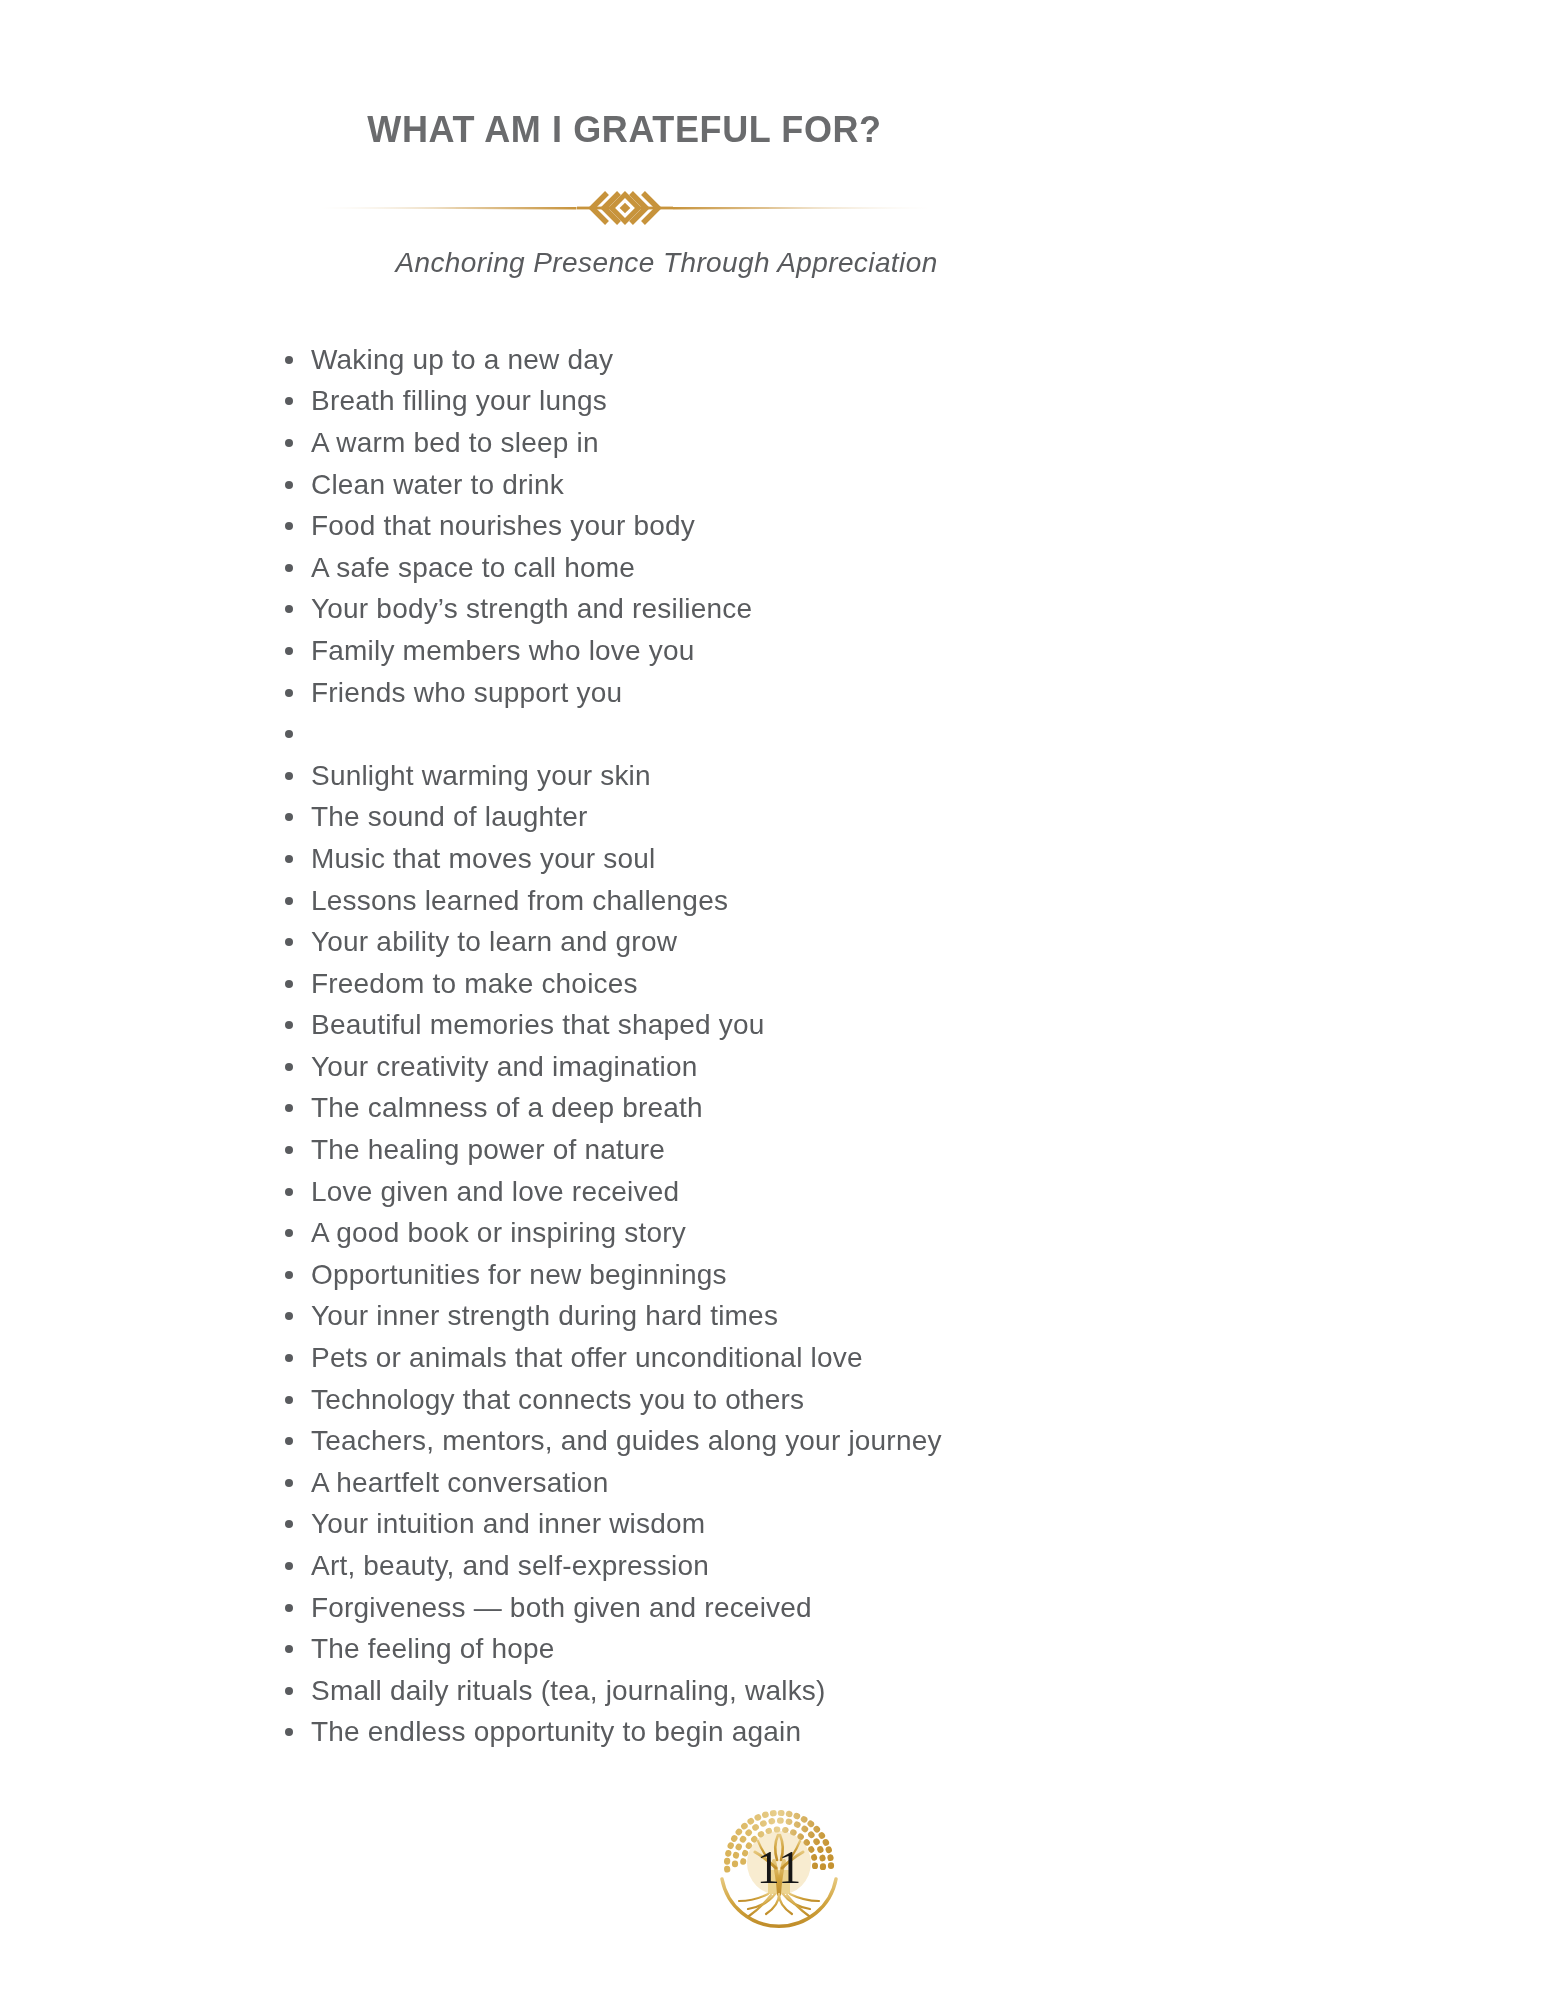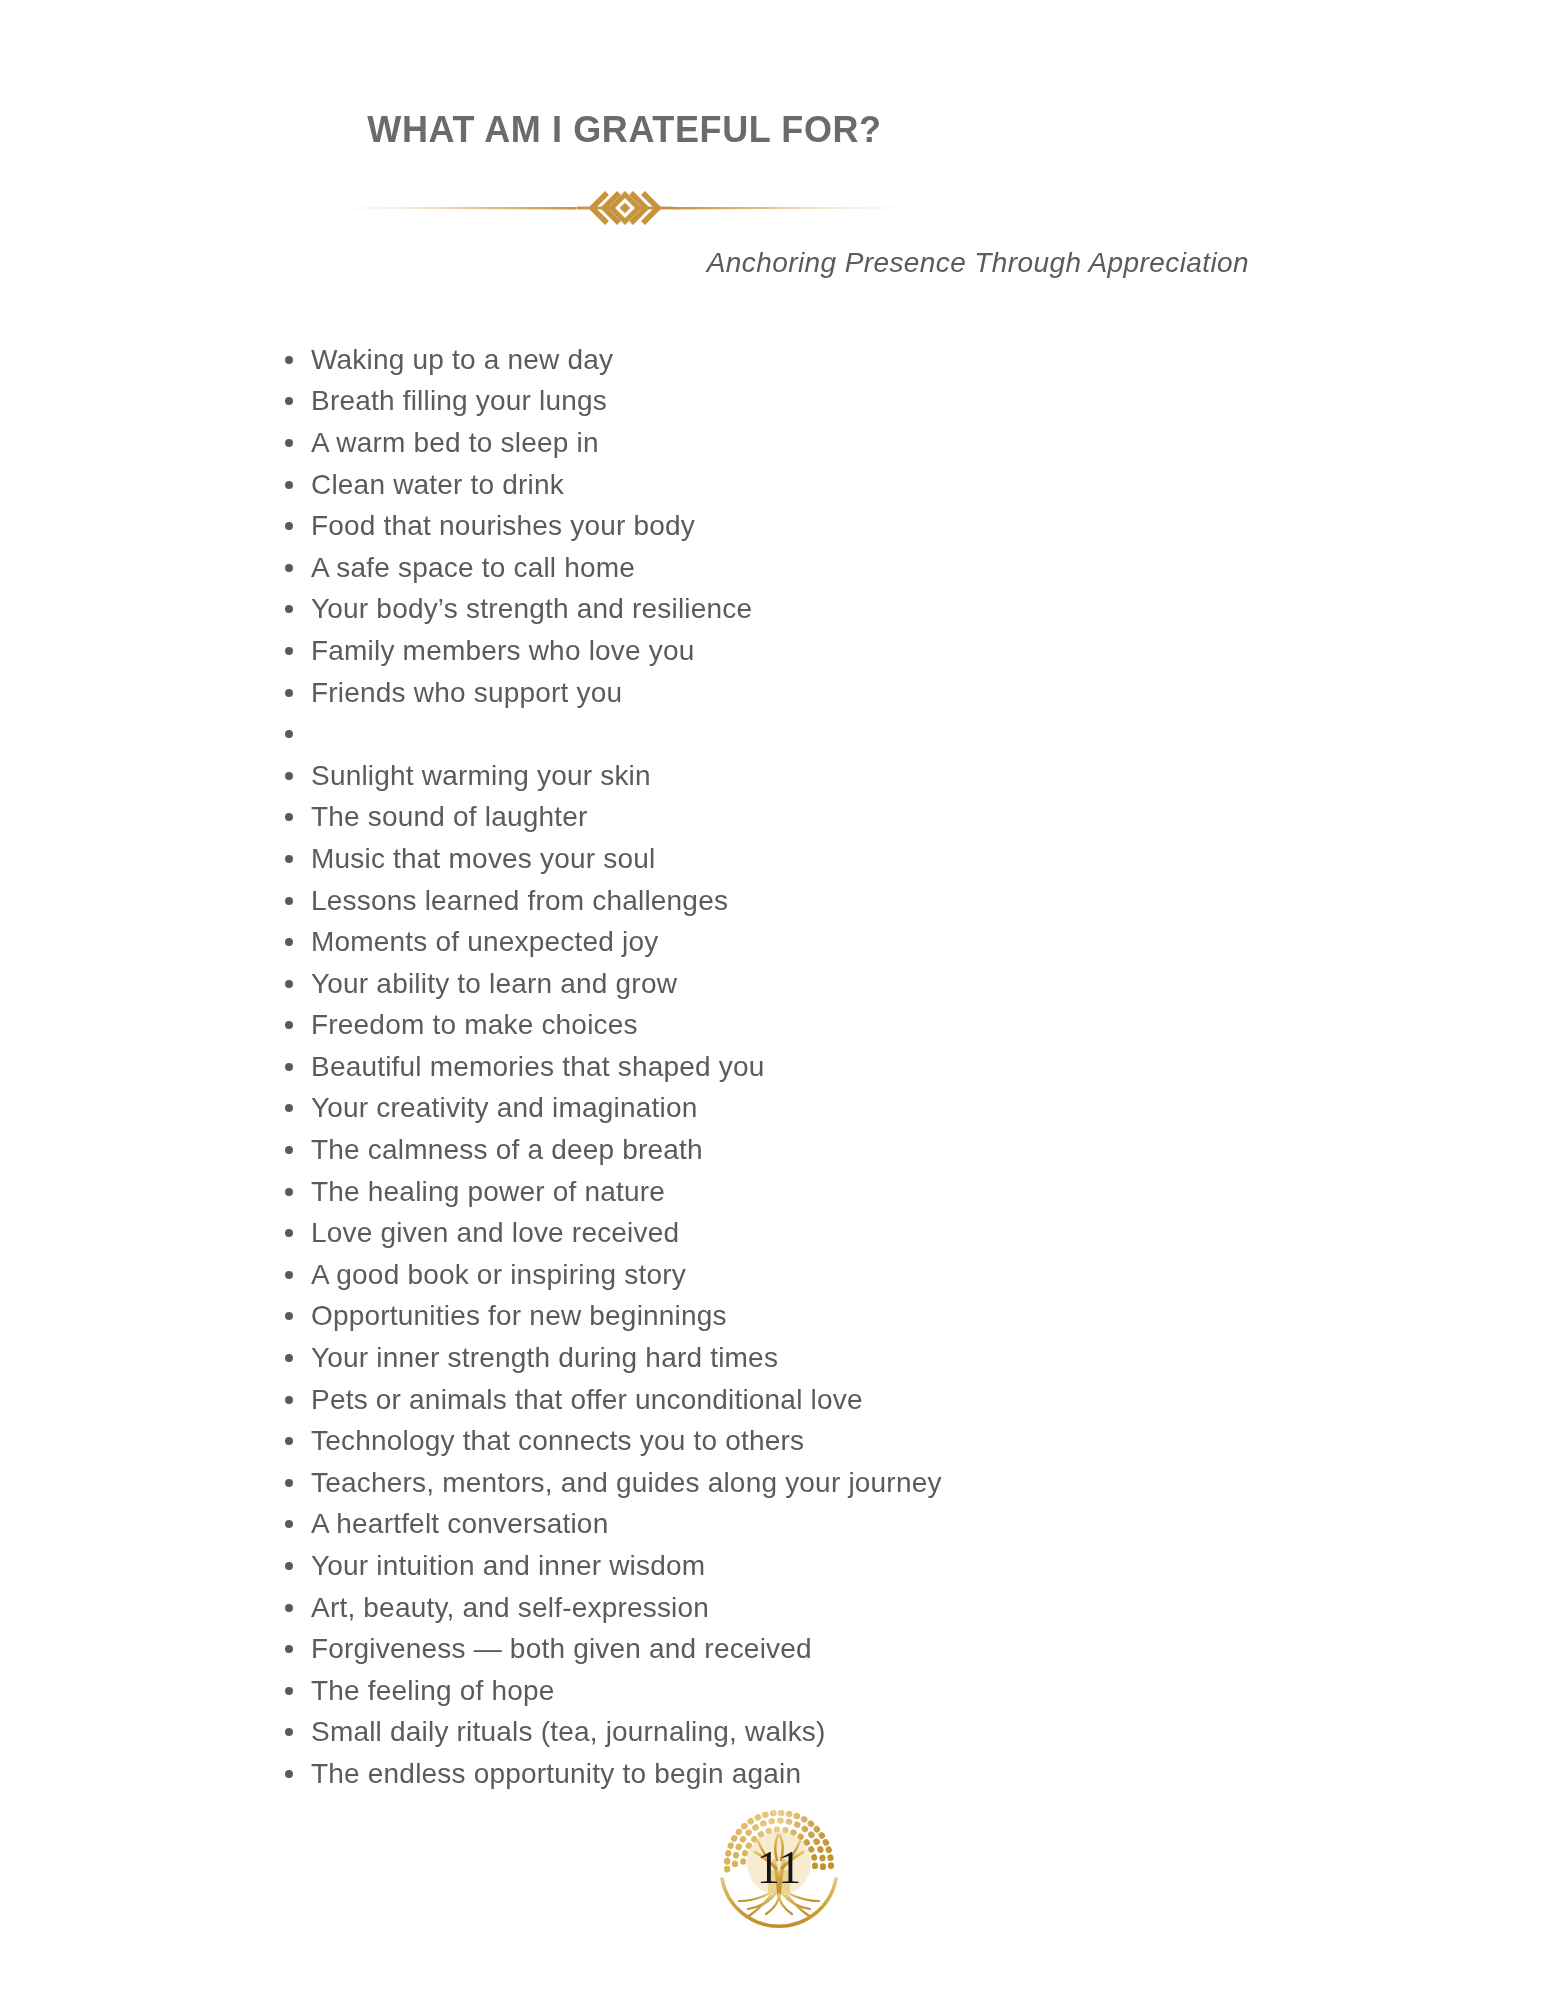--- a/index.html
+++ b/index.html
@@ -39,25 +39,26 @@
   }
   .divider .line.right {
     background: linear-gradient(to left, rgba(199,147,59,0), rgba(199,147,59,0.35) 45%, #c7933b);
     clip-path: polygon(0 0, 100% 42%, 100% 58%, 0 100%);
   }
   .ornament { flex: 0 0 auto; width: 96px; height: 44px; color: var(--gold, #c7933b); }
   .subtitle {
     position: absolute;
     top: 247px; left: 0; width: 100%;
     margin: 0;
-    text-align: right;
+    text-align: center;
     font-style: italic;
     font-size: 28px;
     letter-spacing: 0.4px;
     color: var(--body-gray, #595b5e);
+    padding-left: 42px;
   }
   .gratitude-list {
     position: absolute;
     top: 339px;
     left: 283px;
     margin: 0; padding: 0;
     list-style: none;
   }
   .gratitude-list li {
     display: flex;
@@ -165,24 +166,20 @@
       <span class="bullet"></span>
       <span class="item-text">The sound of laughter</span>
     </li>
       <li>
       <span class="bullet"></span>
       <span class="item-text">Music that moves your soul</span>
     </li>
       <li>
       <span class="bullet"></span>
       <span class="item-text">Lessons learned from challenges</span>
-    </li>
-      <li>
-      <span class="bullet"></span>
-      <span class="item-text">Moments of unexpected joy</span>
     </li>
       <li>
       <span class="bullet"></span>
       <span class="item-text">Your ability to learn and grow</span>
     </li>
       <li>
       <span class="bullet"></span>
       <span class="item-text">Freedom to make choices</span>
     </li>
       <li>

